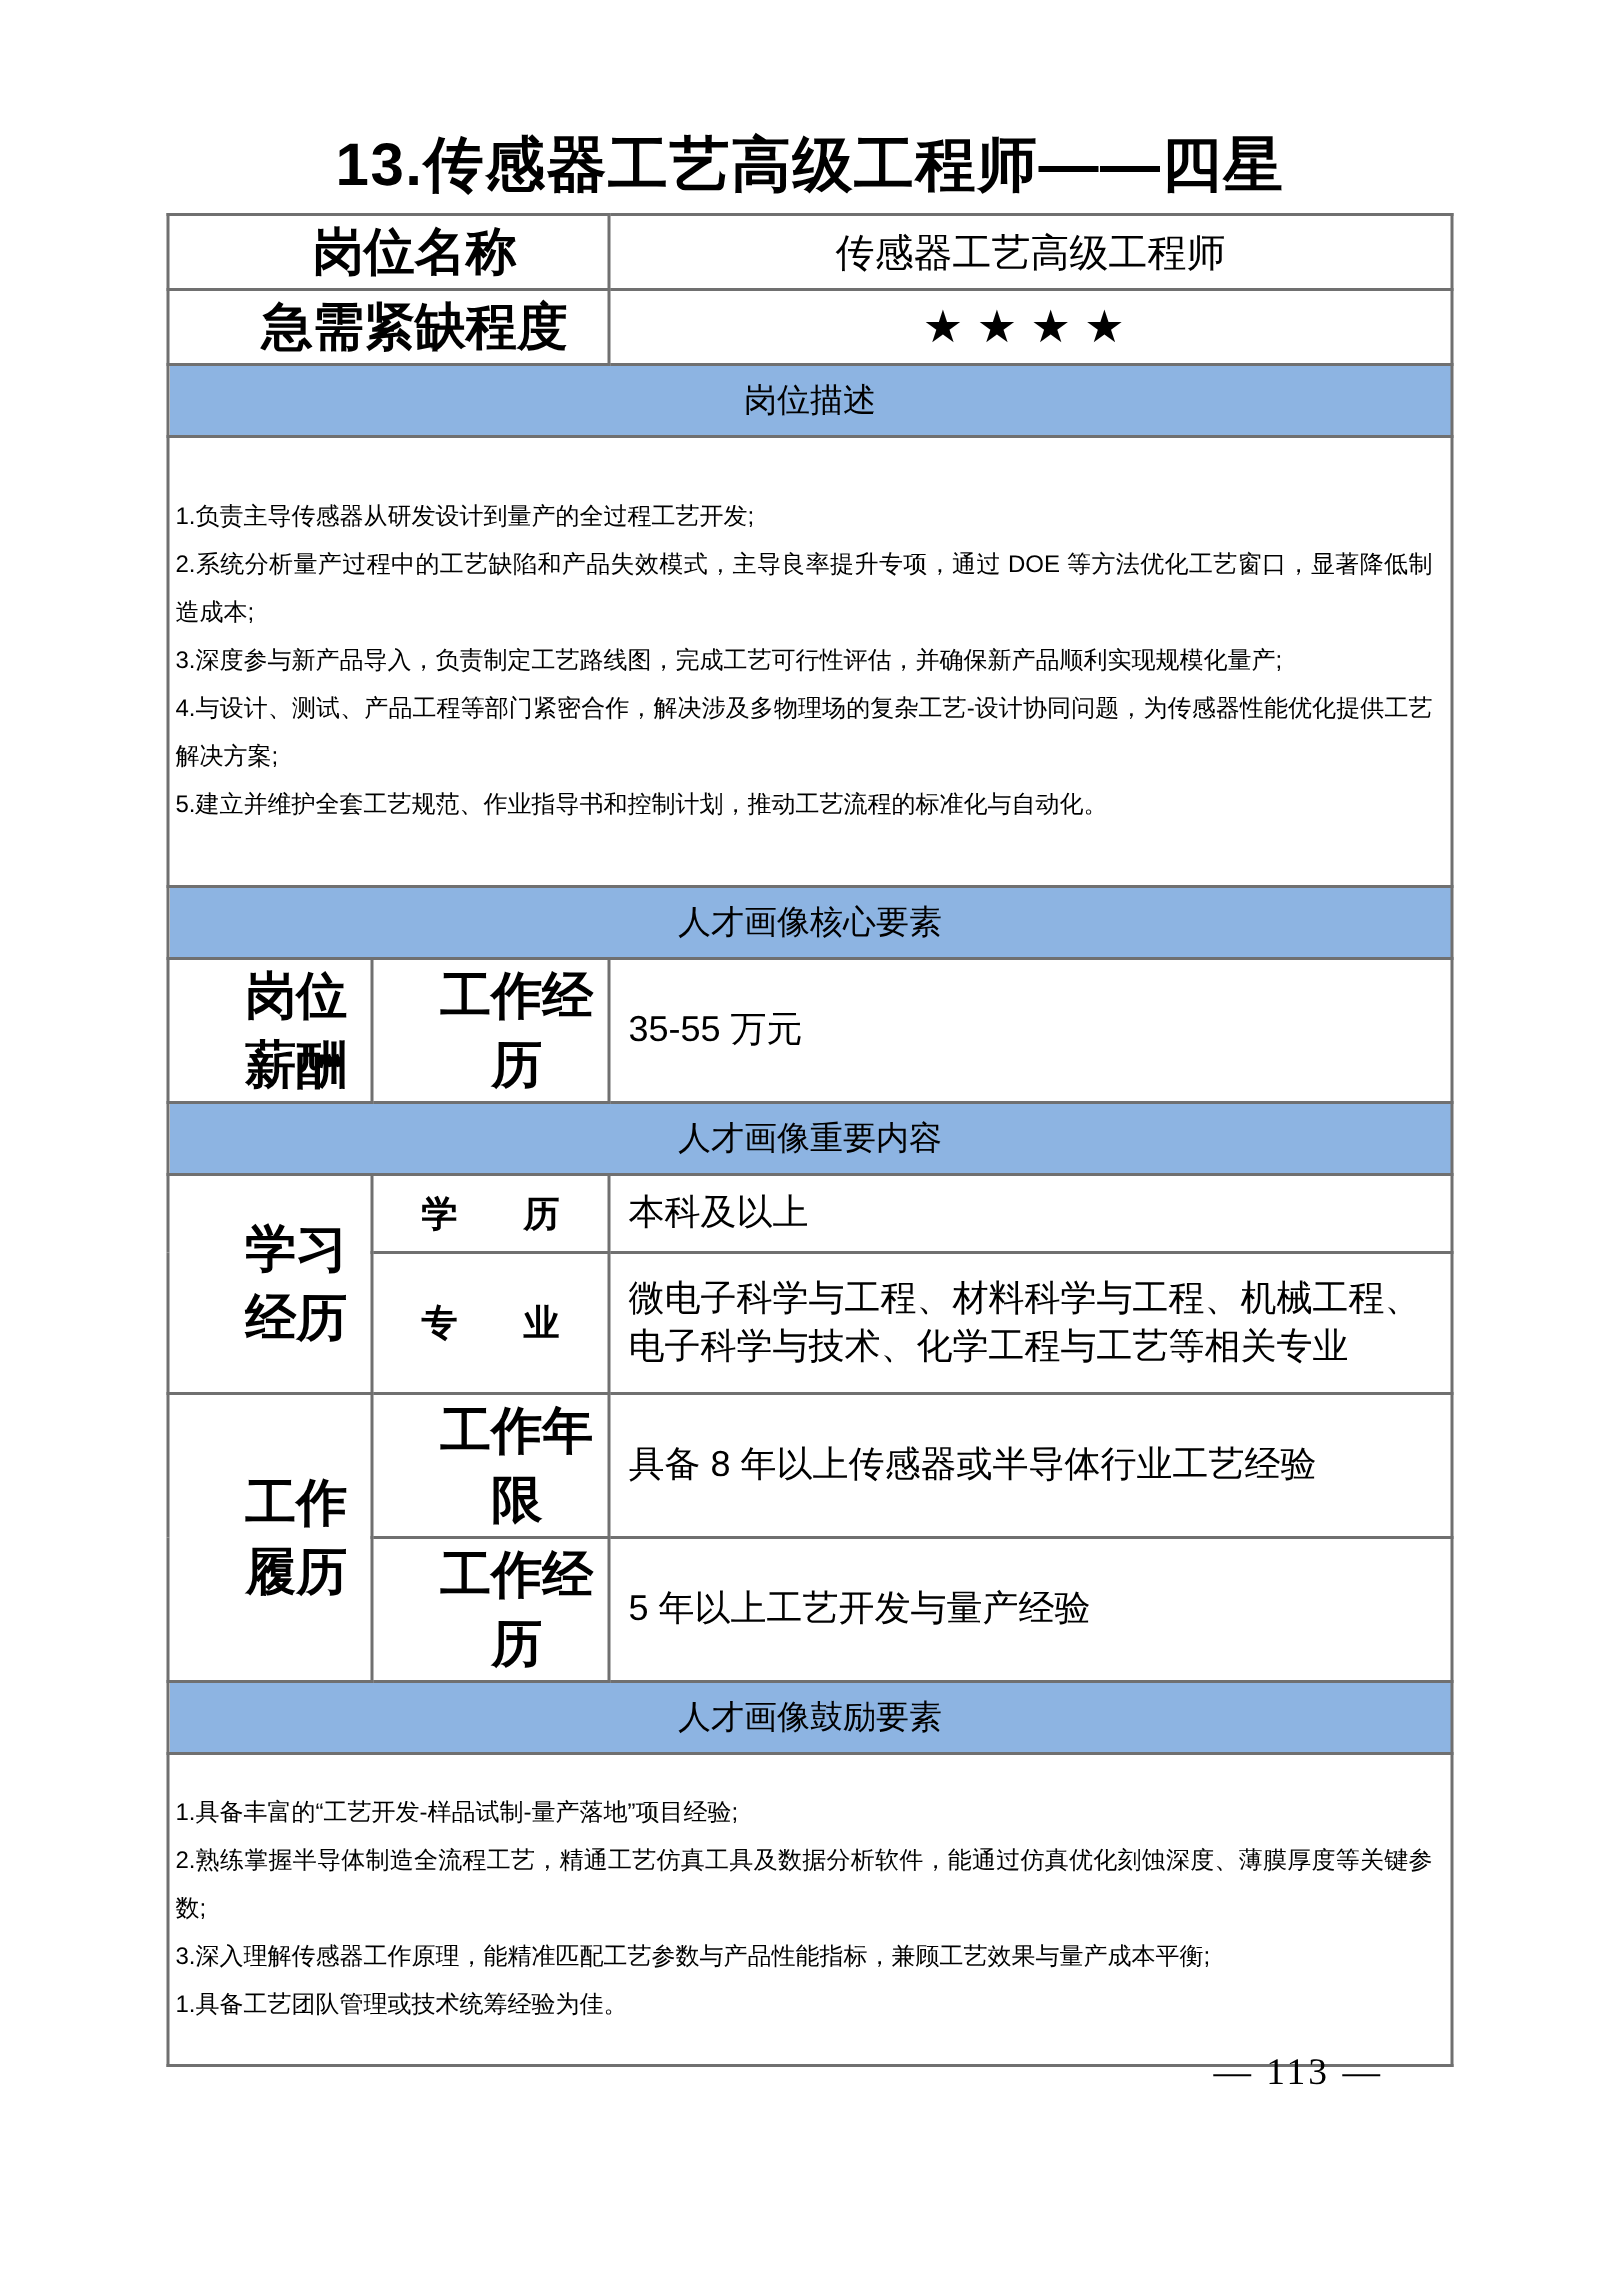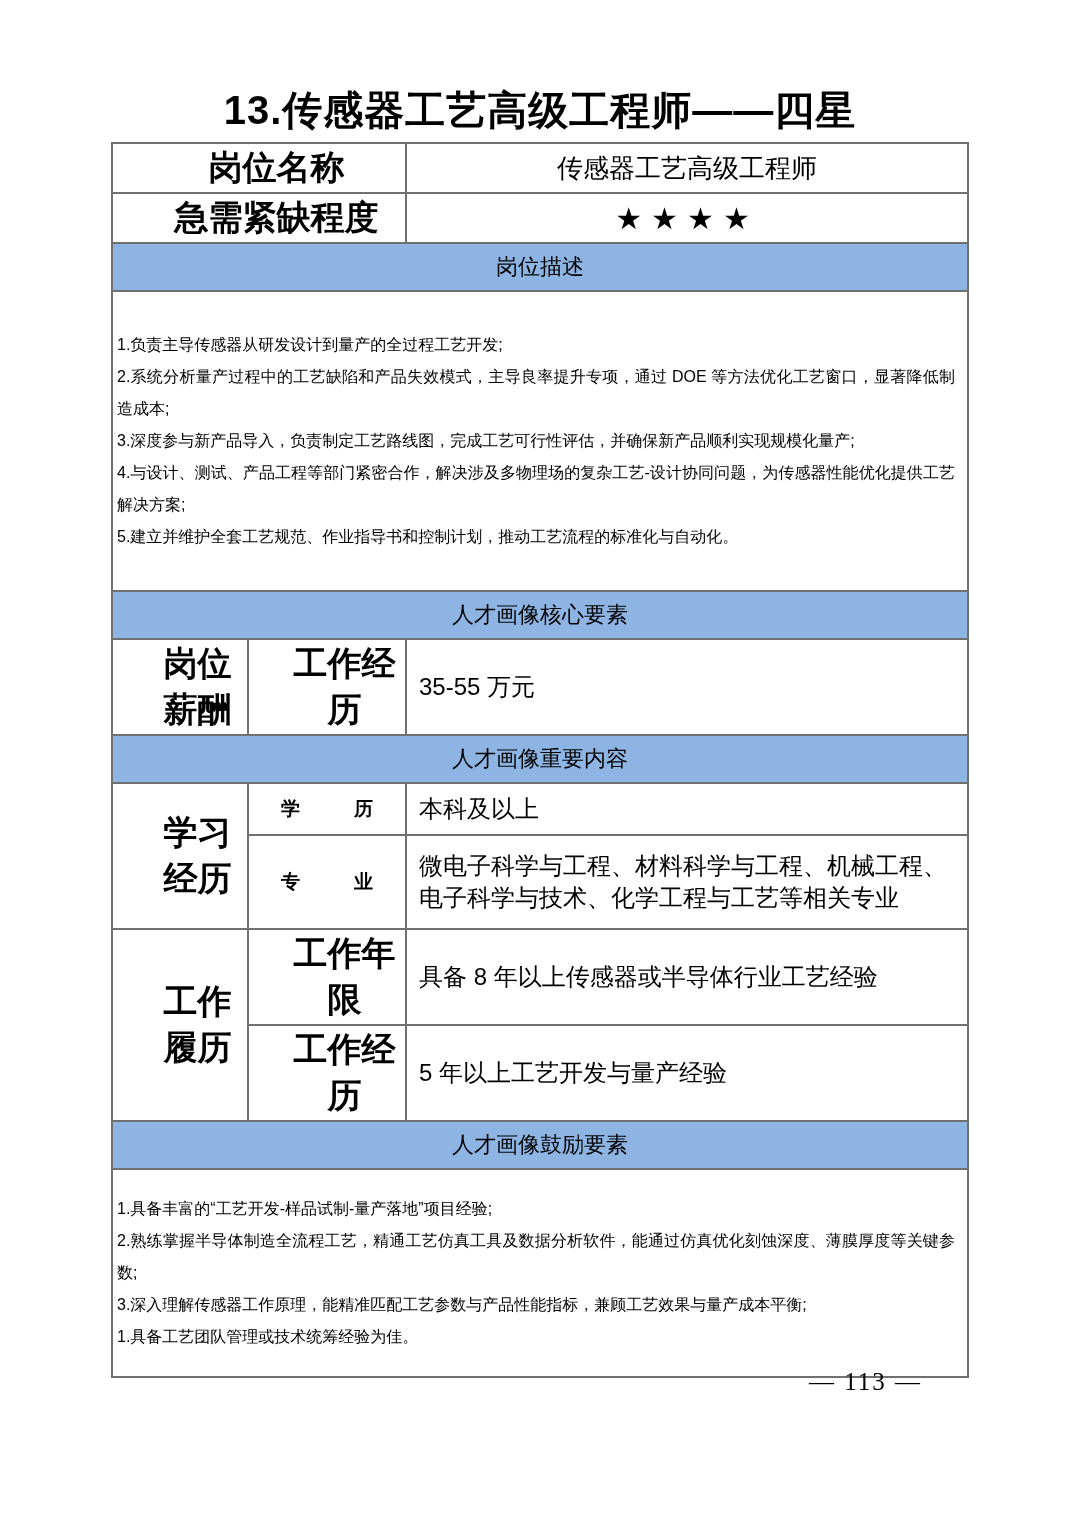--- a/index.html
+++ b/index.html
@@ -50,21 +50,21 @@
     text-align: center;
   }
   .stars {
     font-size: 30px;
     letter-spacing: 9px;
     text-align: center;
     font-weight: normal;
   }
   .justify-label {
     font-weight: bold;
-    font-size: 19px;
+    font-size: 24px;
     text-align: justify;
     text-align-last: justify;
     padding: 0 32px;
   }
   .cell-value-left {
     font-size: 24px;
     line-height: 32px;
     text-align: left;
     padding: 4px 12px;
   }

